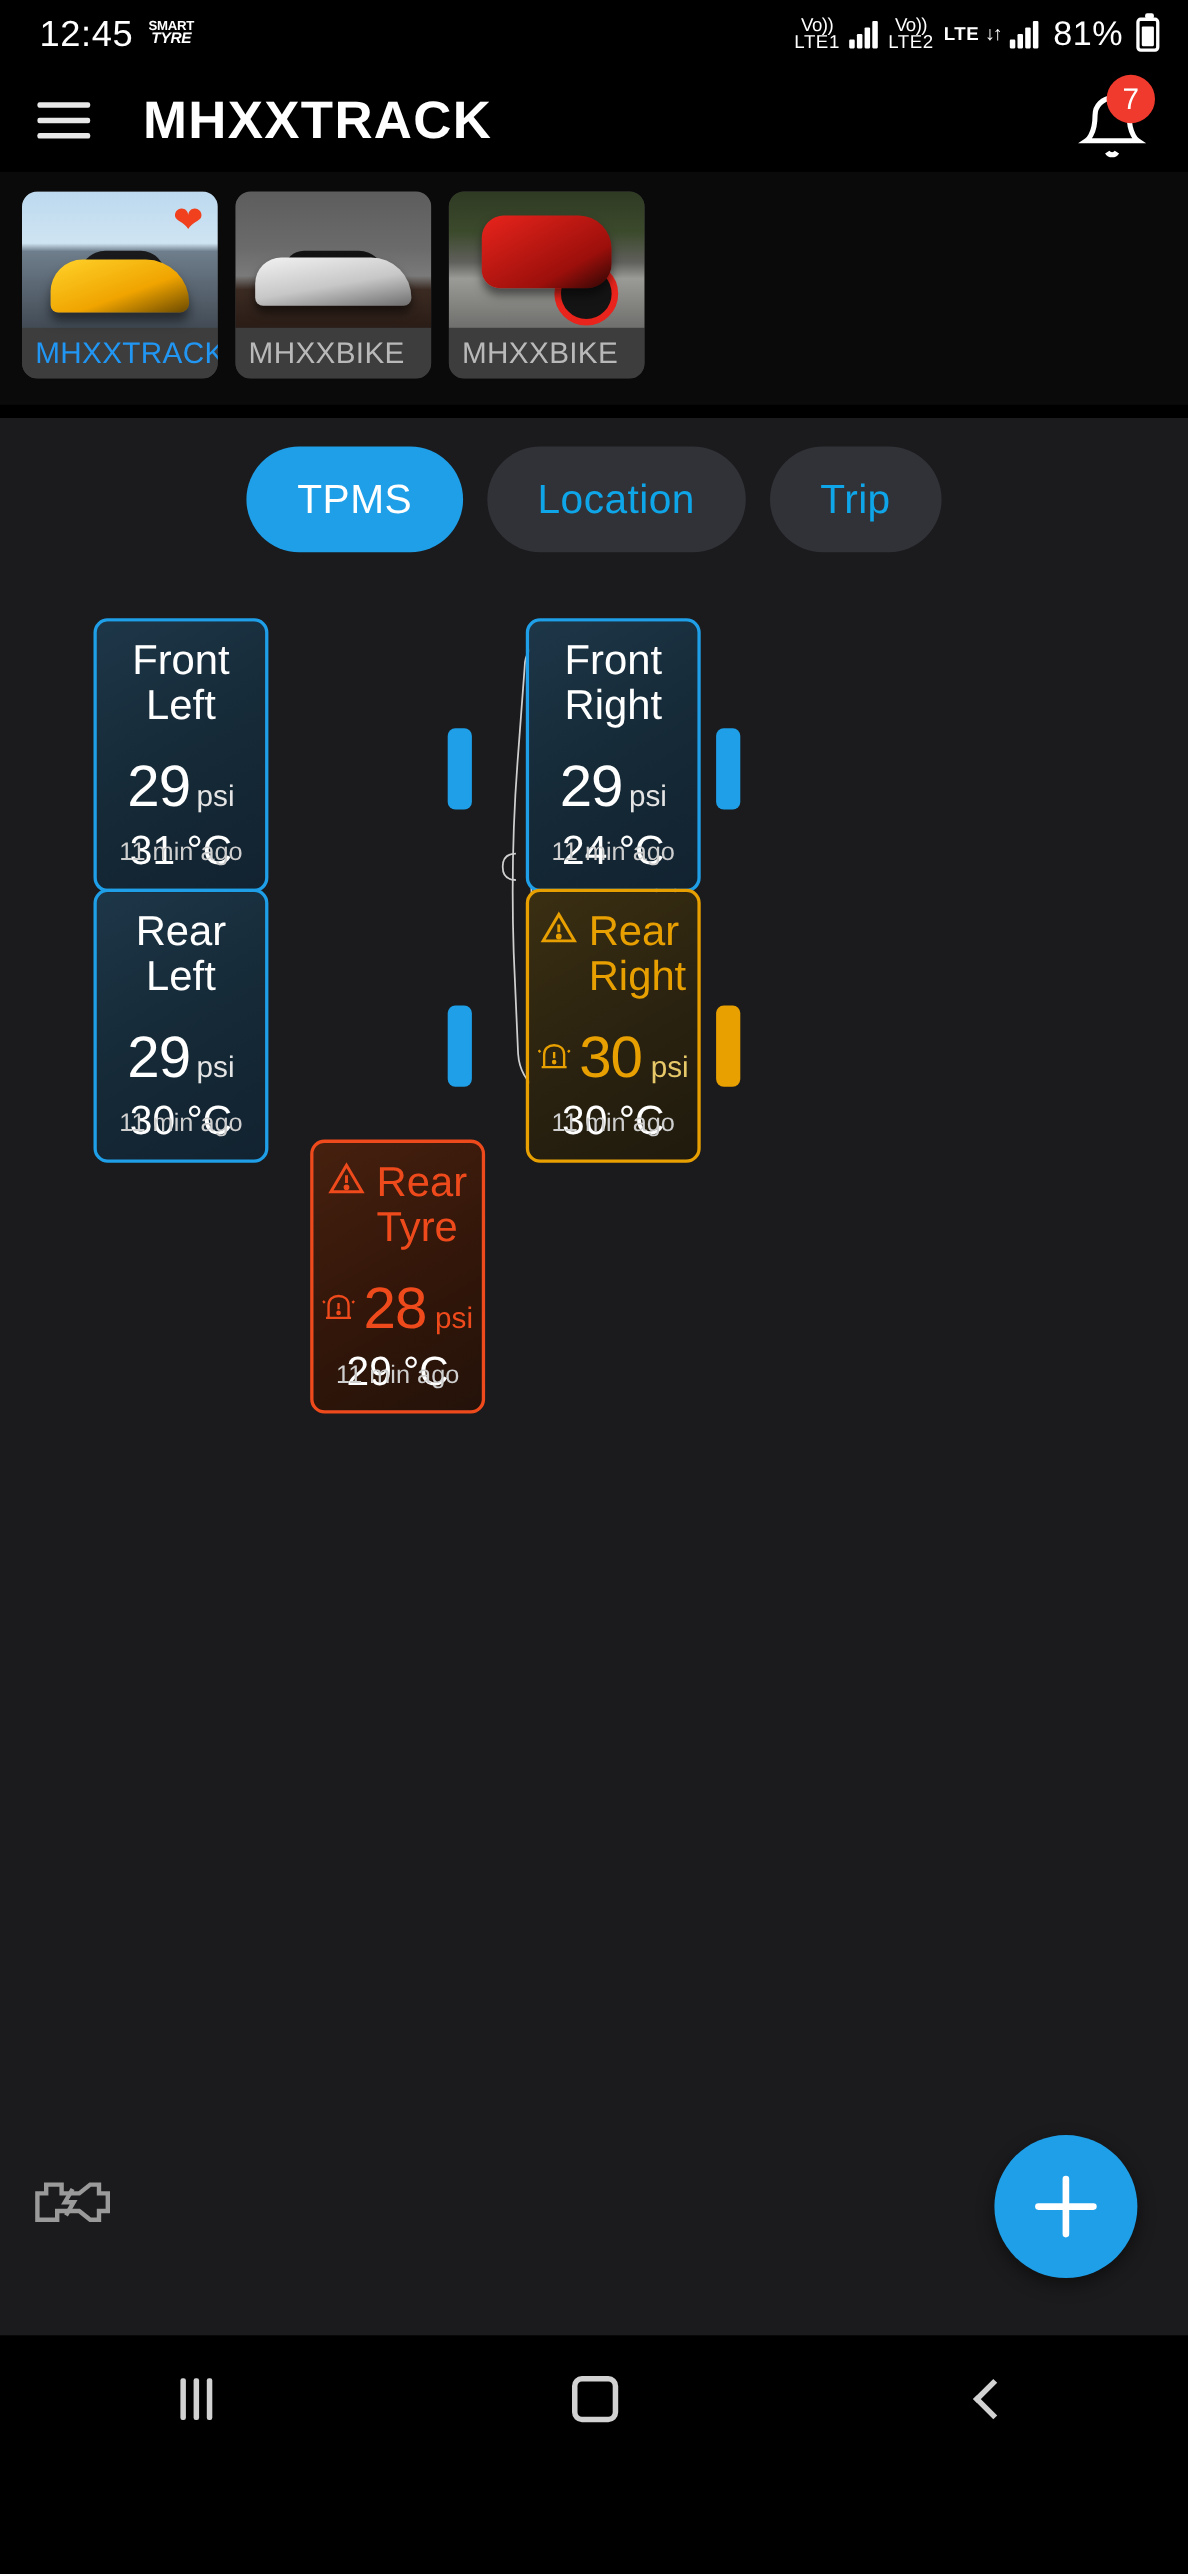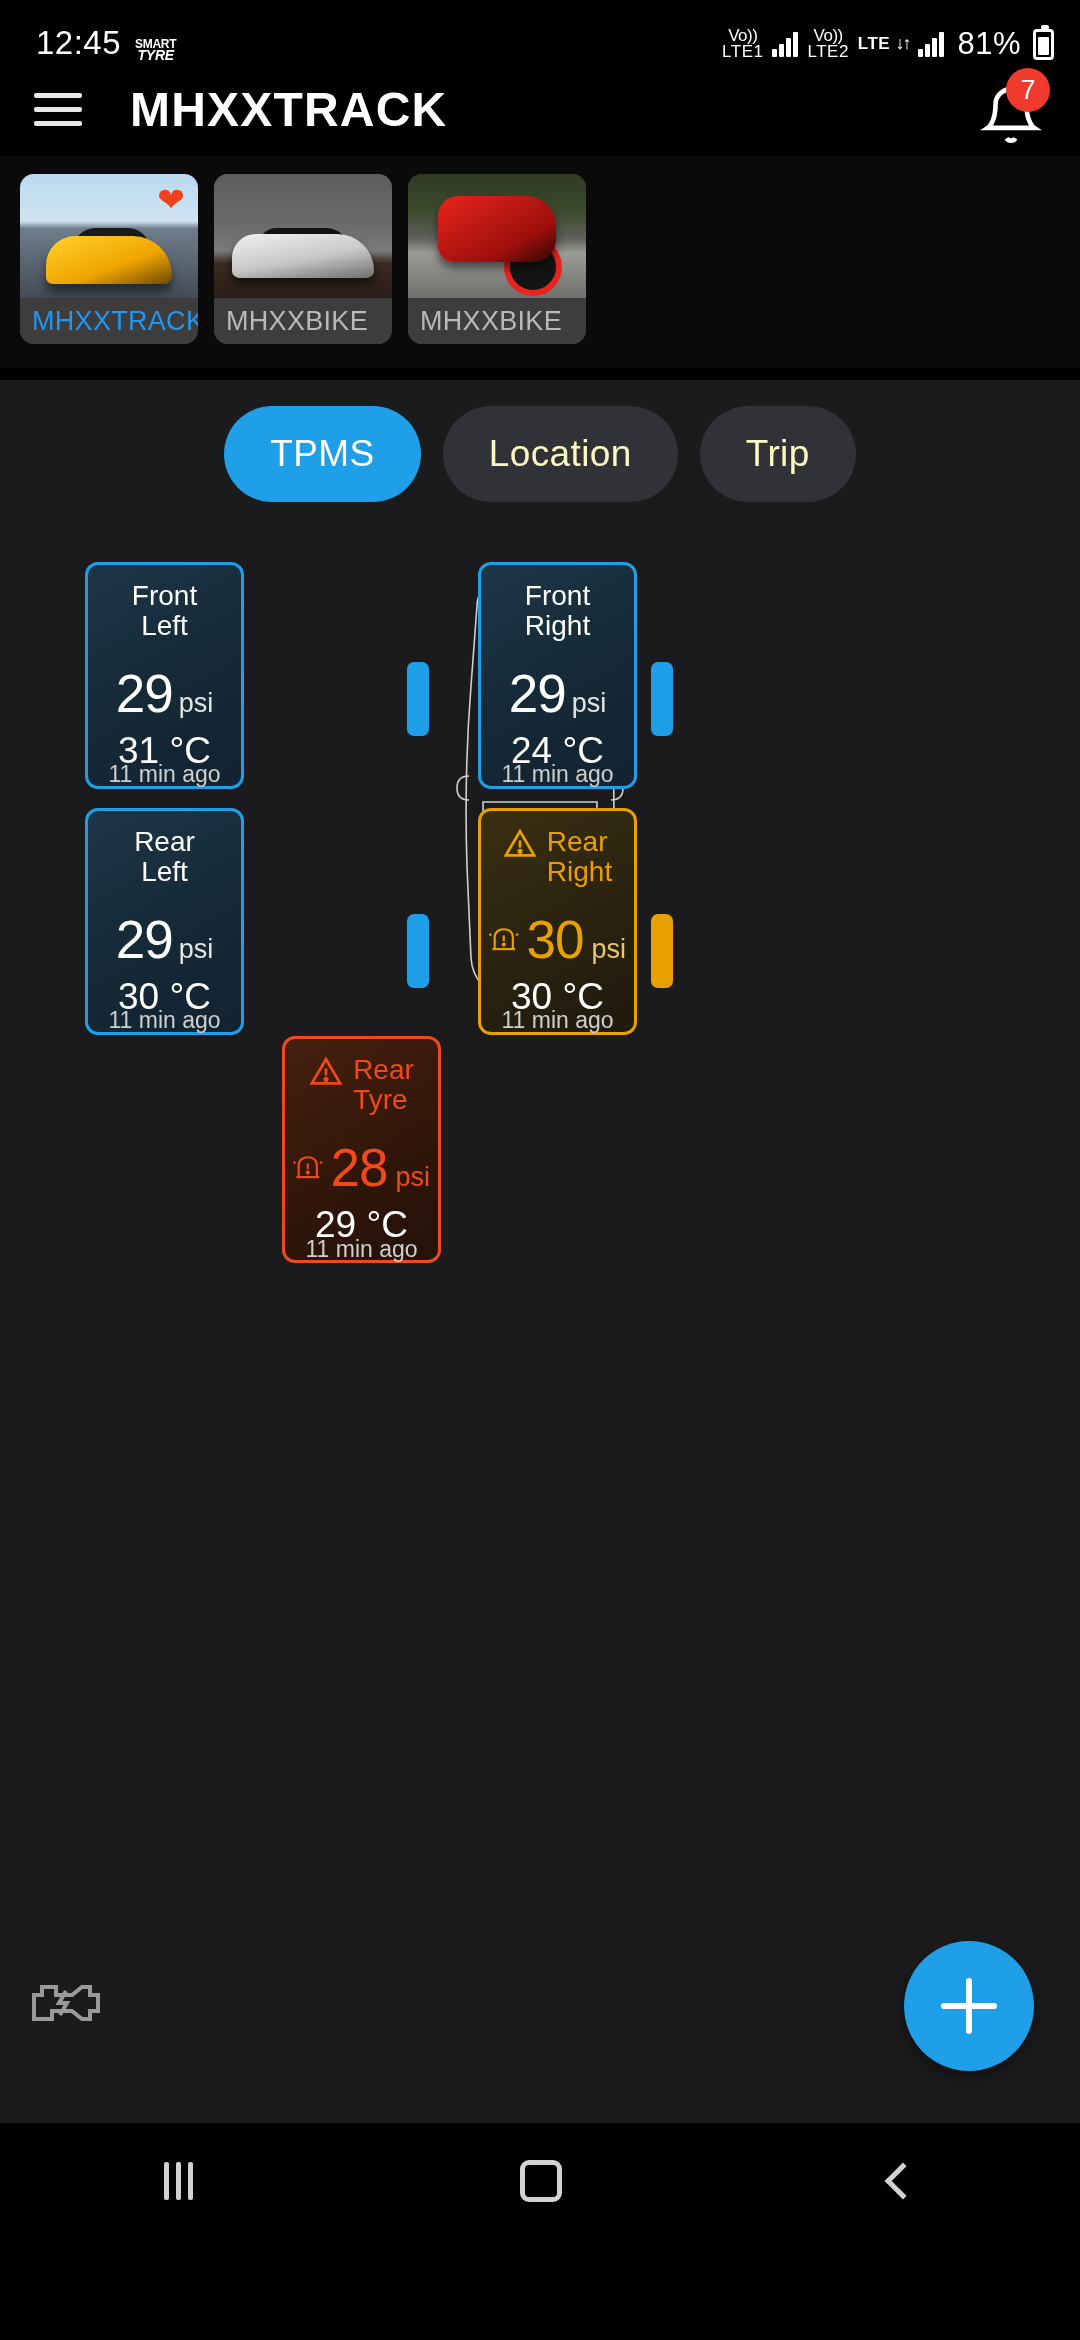--- a/index.html
+++ b/index.html
@@ -2,21 +2,21 @@
 <html><head>
 <meta charset="utf-8">
 <style>
   * { margin:0; padding:0; box-sizing:border-box; }
   html,body { width:1080px; height:2340px; background:#000; overflow:hidden; }
   body { font-family:"Liberation Sans", sans-serif; -webkit-font-smoothing:antialiased; }
 
   
   .statusbar{
     height:62px; width:100%; background:#000; color:#fff;
-    display:flex; align-items:flex-end; padding:0 26px 0 36px;
+    display:flex; align-items:center; padding:0 26px 0 36px;
     font-size:31px; letter-spacing:.5px;
   }
   .sb-time{ font-size:33px; font-weight:400; }
   .sb-applogo{
     margin-left:14px; line-height:.82; font-size:12px; font-weight:bold;
     letter-spacing:-.3px; text-align:center; transform:translateY(-1px);
   }
   .sb-applogo i{ display:block; font-style:normal; }
   .sb-applogo .l2{ font-size:14px; font-style:italic; }
   .sb-right{ margin-left:auto; display:flex; align-items:center; gap:9px; }
@@ -76,31 +76,31 @@
   .ph-bike{ background:linear-gradient(#2f3a23 0%,#3c4a2c 30%,#60605c 52%,#9a9a96 64%,#6f6f6d 100%); }
   .ph-bike:after{content:"";position:absolute;left:30px;top:22px;width:118px;height:66px;border-radius:20px 30px 22px 16px;
     background:linear-gradient(150deg,#e8241c,#9c0f0b 70%,#2a0604);box-shadow:0 6px 9px rgba(0,0,0,.5);}
   .ph-bike:before{content:"";position:absolute;left:96px;top:64px;width:46px;height:46px;border-radius:50%;
     background:#141414;border:6px solid #e8241c;}
 
   
   .page{ background:#1b1b1d; width:100%; height:1743px; position:relative;margin-top:12px; }
   .tabs{ display:flex; justify-content:center; gap:22px; padding-top:26px; }
   .tab{ height:96px; border-radius:48px; display:flex; align-items:center; justify-content:center;
-        font-size:37px; color:#fef9c3; background:#313237; padding:0 46px; letter-spacing:.4px;}
+        font-size:37px; color:#0ea5e9; background:#313237; padding:0 46px; letter-spacing:.4px;}
   .tab.active{ background:#1e9fe8; color:#fff; }
 
   
   .tyre-area{ position:relative; height:1000px; margin-top:54px; }
   .tcard{
     position:absolute; width:159px; border-radius:13px; border:3px solid #1e9fe8;
     background:linear-gradient(150deg,#1d3648 0%,#152936 55%,#122230 100%);
     padding:16px 8px 14px 8px; text-align:center;
   }
-  .tcard .tname{ font-size:28px; color:#fff; line-height:1.08; }
+  .tcard .tname{ font-size:38px; color:#fff; line-height:1.08; }
   .tcard .prow{ margin-top:22px; display:flex; align-items:baseline; justify-content:center; gap:6px;}
   .tcard .pval{ font-size:53px; color:#fff; letter-spacing:-1px;}
   .tcard .punit{ font-size:27px; color:#e4e4e4;}
   .tcard .temp{ margin-top:6px; font-size:37px; color:#fff; }
   .stamp{ position:absolute; width:159px; text-align:center; font-size:23px; color:#cfcfcf; }
 
   .tcard.warn{ border-color:#e8a000;
     background:linear-gradient(150deg,#3a2f12 0%,#2a2210 55%,#1f1a0d 100%); }
   .tcard.warn .tname{ color:#e8a000; }
   .tcard.warn .pval{ color:#e8a000; }

